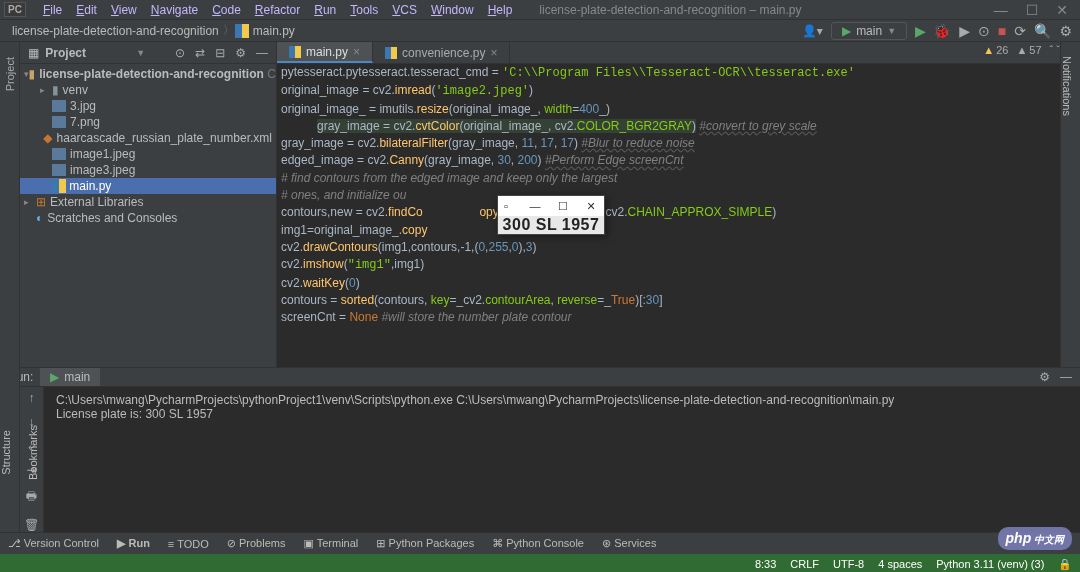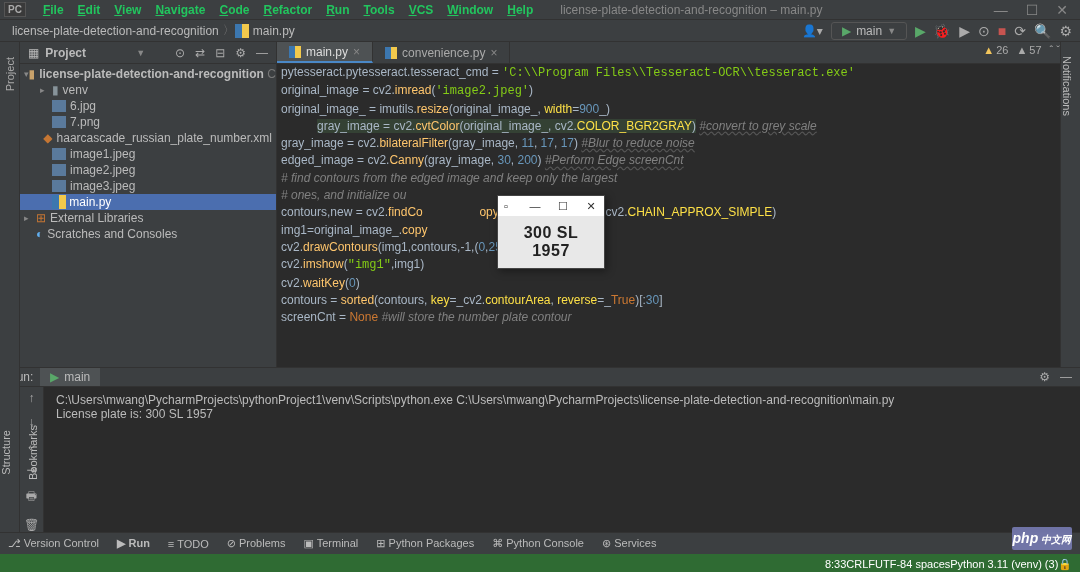--- a/index.html
+++ b/index.html
@@ -1,19 +1,19 @@
 <!DOCTYPE html>
 <html><head>
 <meta charset="utf-8">
 <style>
 * { margin: 0; padding: 0; box-sizing: border-box; font-family: "Segoe UI", Arial, sans-serif; }
 body { background: #3c3f41; color: #bbbbbb; font-size: 12px; width: 1080px; height: 572px; overflow: hidden; position: relative; }
 .titlebar { height: 20px; background: #3c3f41; display: flex; align-items: center; padding: 0 4px; border-bottom: 1px solid #323232; }
 .pc-logo { background: #3a3a3a; color: #aaa; font-weight: bold; font-size: 10px; padding: 1px 3px; border: 1px solid #555; margin-right: 10px; }
-.menu-item { padding: 0 7px; color: #22c55e; cursor: pointer; font-weight: bold; }
+.menu-item { padding: 0 7px; color: #c4b5fd; cursor: pointer; }
 .menu-item:first-letter { text-decoration: underline; }
 .title-text { color: #888; margin-left: 20px; flex: 1; }
 .win-controls { display: flex; gap: 18px; margin-right: 8px; color: #888; }
 .breadcrumb-bar { height: 22px; display: flex; align-items: center; padding: 0 8px; background: #3c3f41; border-bottom: 1px solid #323232; }
 .breadcrumb-item { color: #bbbbbb; padding: 0 4px; }
 .breadcrumb-sep { color: #777; }
 .breadcrumb-right { margin-left: auto; display: flex; gap: 8px; align-items: center; }
 .run-config { background: #3c3f41; border: 1px solid #555; padding: 1px 10px; border-radius: 3px; display: flex; align-items: center; gap: 5px; }
 .play-icon { color: #59a869; }
 .body-area { display: flex; height: 325px; }
@@ -37,41 +37,41 @@
 .editor-tab.active { background: #4e5254; color: #ddd; border-bottom: 2px solid #4a88c7; }
 .editor-body { flex: 1; display: flex; overflow: hidden; font-family: "JetBrains Mono", Consolas, monospace; font-size: 12px; line-height: 17.3px; }
 .gutter { width: 42px; text-align: right; color: #606366; padding-right: 10px; background: #313335; }
 .code { flex: 1; white-space: pre; color: #a9b7c6; padding-left: 4px; position: relative; }
 .kw { color: #cc7832; }
 .str { color: #84cc16; font-family: Liberation Mono, monospace; }
 .num { color: #6897bb; }
 .fn { color: #ffc66d; }
 .cm { color: #808080; font-style: italic; }
 .cm-u { color: #808080; font-style: italic; text-decoration: underline wavy #555; }
-.prop { color: #fde047; }
+.prop { color: #84cc16; }
 .bg-hl { background: #344134; margin-left: 36px; }
 .editor-right-stripe { width: 14px; background: #313335; position: relative; }
 .editor-warnings { position: absolute; top: 2px; right: 20px; font-size: 11px; color: #aaa; display: flex; gap: 8px; z-index: 5; }
 .warn-yellow::before { content: "▲"; color: #f2c55c; margin-right: 2px; }
 .warn-gray::before { content: "▲"; color: #aaa; margin-right: 2px; }
 .run-panel { height: 165px; border-top: 1px solid #323232; display: flex; flex-direction: column; background: #2b2b2b; }
 .run-tab-bar { height: 24px; background: #3c3f41; display: flex; align-items: center; padding: 0 8px; border-bottom: 1px solid #323232; }
 .run-tab { display: flex; align-items: center; gap: 5px; padding: 2px 10px; background: #4e5254; }
 .run-body { flex: 1; display: flex; }
 .run-toolbar-left { width: 20px; background: #3c3f41; border-right: 1px solid #323232; display: flex; flex-direction: column; align-items: center; padding-top: 4px; gap: 10px; color: #aaa; font-size: 12px; }
 .run-toolbar-left2 { width: 24px; background: #3c3f41; border-right: 1px solid #323232; display: flex; flex-direction: column; align-items: center; padding-top: 4px; gap: 10px; color: #aaa; }
 .run-output { flex: 1; font-family: Consolas, monospace; font-size: 12px; padding: 6px 12px; color: #bbb; white-space: pre; }
 .bottom-bar { height: 22px; background: #3c3f41; border-top: 1px solid #323232; display: flex; align-items: center; padding: 0 8px; gap: 18px; font-size: 11px; }
 .status-bar { height: 20px; background: #2f6b33; color: #fff; display: flex; align-items: center; padding: 0 8px; font-size: 11px; }
-.status-right { margin-left: auto; display: flex; }
+.status-right { margin-left: auto; display: flex; gap: 14px; }
 .popup-window { position: absolute; top: 195px; left: 497px; width: 108px; background: #f0f0f0; border: 1px solid #444; box-shadow: 2px 2px 8px rgba(0,0,0,0.4); z-index: 100; }
 .popup-titlebar { height: 20px; display: flex; align-items: center; justify-content: flex-end; gap: 14px; padding: 0 6px; background: #fff; font-size: 11px; color: #333; }
 .popup-titlebar .ico { width: 14px; height: 14px; display: flex; align-items: center; justify-content: center; }
-.popup-content { background: #e8e8e8; color: #222; font-family: Arial, sans-serif; font-weight: bold; font-size: 16px; text-align: center; padding: 8px; letter-spacing: 0.5px; }
-.php-logo { position: absolute; right: 8px; bottom: 22px; background: rgba(119, 123, 179, 0.9); color: #fff; font-style: italic; font-weight: bold; padding: 3px 1px; border-radius: 2px; font-size: 14px; z-index: 50; }
+.popup-content { background: #e8e8e8; color: #222; font-family: Arial, sans-serif; font-weight: bold; font-size: 16px; text-align: center; padding: 0; letter-spacing: 0.5px; }
+.php-logo { position: absolute; right: 8px; bottom: 22px; background: rgba(119, 123, 179, 0.9); color: #fff; font-style: italic; font-weight: bold; padding: 3px 8px; border-radius: 10px; font-size: 14px; z-index: 50; }
 .right-stripe-tool { position: absolute; right: 0; top: 42px; width: 20px; background: #3c3f41; border-left: 1px solid #323232; writing-mode: vertical-lr; font-size: 11px; padding-top: 10px; height: 325px; }
 .mark { position: absolute; right: 0; width: 8px; height: 2px; }
 svg.py { vertical-align: middle; }
 .tb-icon { font-size: 14px; cursor: pointer; }
 </style>
 </head>
 <body>
 
 <div class="titlebar">
   <span class="pc-logo">PC</span>
@@ -150,47 +150,40 @@
           <span class="tree-indent" style="width:16px;"></span>
           <span class="tree-arrow">▸</span>
           <span class="folder-icon venv">▮</span>
           <span>venv</span>
         </div>
       <div class="tree-item">
           <span class="tree-indent" style="width:28px;"></span>
           <svg class="file-icon-img" width="14" height="12">
             <rect width="14" height="12" fill="#5a7a9c"></rect>
           </svg>
-          <span>6.jpg</span>
+          <span>3.jpg</span>
         </div>
       <div class="tree-item">
           <span class="tree-indent" style="width:28px;"></span>
           <svg class="file-icon-img" width="14" height="12">
             <rect width="14" height="12" fill="#5a7a9c"></rect>
           </svg>
           <span>7.png</span>
         </div>
       <div class="tree-item">
           <span class="tree-indent" style="width:28px;"></span>
           <span style="color:#c57633;margin-right:4px;">◆</span>
           <span>haarcascade_russian_plate_number.xml</span>
         </div>
       <div class="tree-item">
           <span class="tree-indent" style="width:28px;"></span>
           <svg class="file-icon-img" width="14" height="12">
             <rect width="14" height="12" fill="#5a7a9c"></rect>
           </svg>
           <span>image1.jpeg</span>
-        </div>
-      <div class="tree-item">
-          <span class="tree-indent" style="width:28px;"></span>
-          <svg class="file-icon-img" width="14" height="12">
-            <rect width="14" height="12" fill="#5a7a9c"></rect>
-          </svg>
-          <span>image2.jpeg</span>
         </div>
       <div class="tree-item">
           <span class="tree-indent" style="width:28px;"></span>
           <svg class="file-icon-img" width="14" height="12">
             <rect width="14" height="12" fill="#5a7a9c"></rect>
           </svg>
           <span>image3.jpeg</span>
         </div>
       <div class="tree-item selected"><span class="tree-indent" style="width:28px;"></span><svg class="py" width="14" height="14">
             <rect width="7" height="14" fill="#3c77af"></rect>
@@ -230,21 +223,21 @@
       <div style="margin-left:auto;padding:2px 8px;color:#888;">⋮</div>
     </div>
     <div class="editor-warnings">
       <span class="warn-yellow">26</span>
       <span class="warn-gray">57</span>
       <span>ˆ ˇ</span>
     </div>
     <div class="editor-body">
       <div class="code" id="code">pytesseract.pytesseract.tesseract_cmd = <span class="str">'C:\\Program Files\\Tesseract-OCR\\tesseract.exe'</span>
 original_image = cv2.<span class="fn">imread</span>(<span class="str">'image2.jpeg'</span>)
-original_image_ = imutils.<span class="fn">resize</span>(original_image_, <span class="prop">width</span>=<span class="num">900</span>_)
+original_image_ = imutils.<span class="fn">resize</span>(original_image_, <span class="prop">width</span>=<span class="num">400</span>_)
 <span class="bg-hl">gray_image = cv2.<span class="fn">cvtColor</span>(original_image_, cv2.<span class="prop">COLOR_BGR2GRAY</span>)</span> <span class="cm-u">#convert to grey scale</span>
 gray_image = cv2.<span class="fn">bilateralFilter</span>(gray_image, <span class="num">11</span>, <span class="num">17</span>, <span class="num">17</span>) <span class="cm-u">#Blur to reduce noise</span>
 edged_image = cv2.<span class="fn">Canny</span>(gray_image, <span class="num">30</span>, <span class="num">200</span>) <span class="cm-u">#Perform Edge screenCnt</span>
 <span class="cm"># find contours from the edged image and keep only the largest</span>
 <span class="cm"># ones, and initialize ou</span>
 contours,new = cv2.<span class="fn">findCo</span>                 <span class="fn">opy</span>(), cv2.<span class="prop">RETR_LIST</span>, cv2.<span class="prop">CHAIN_APPROX_SIMPLE</span>)
 img1=original_image_.<span class="fn">copy</span>
 cv2.<span class="fn">drawContours</span>(img1,contours,-1,(<span class="num">0</span>,<span class="num">255</span>,<span class="num">0</span>),<span class="num">3</span>)
 cv2.<span class="fn">imshow</span>(<span class="str">"img1"</span>,img1)
 cv2.<span class="fn">waitKey</span>(<span class="num">0</span>)

